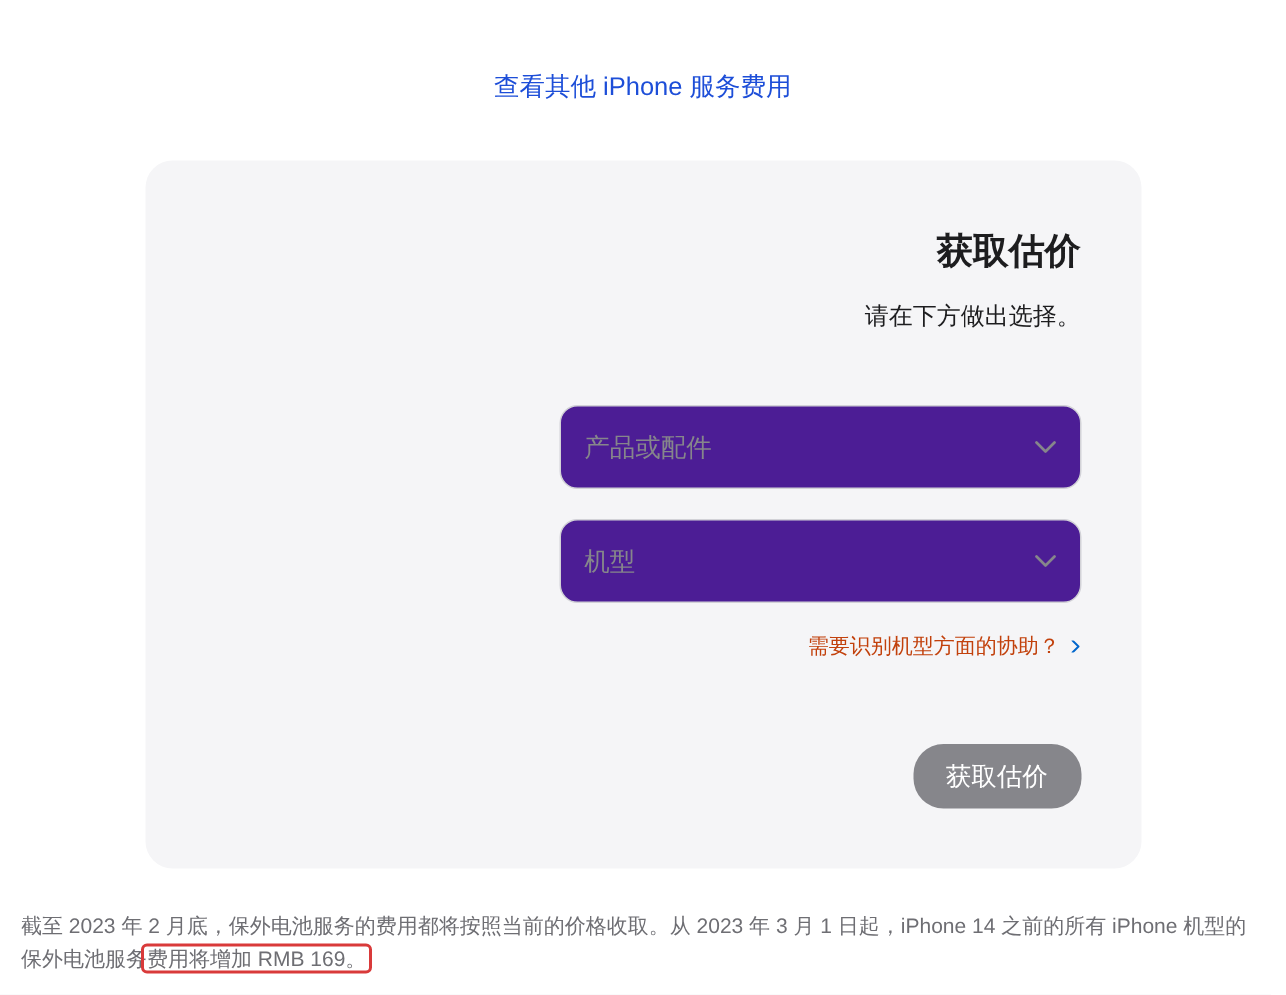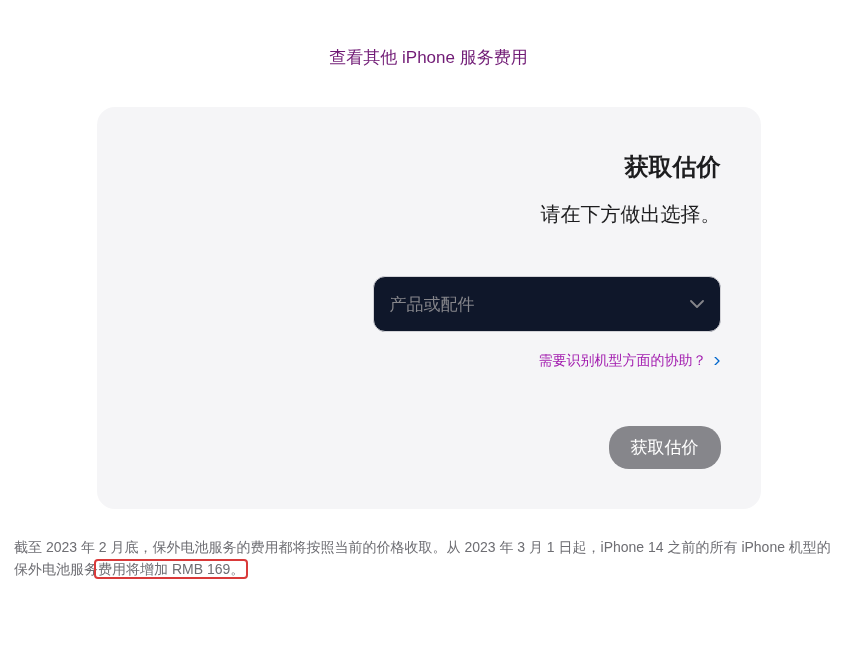--- a/index.html
+++ b/index.html
@@ -1,28 +1,28 @@
 <!DOCTYPE html>
 <html><head>
   <meta charset="utf-8">
   <style>
     * { margin:0; padding:0; box-sizing:border-box; }
     body { font-family:-apple-system,BlinkMacSystemFont,"SF Pro Text","Helvetica Neue",Arial,"PingFang SC","Hiragino Sans GB","Microsoft YaHei",sans-serif; background:#fff; width:857px; height:663px; color:#1d1d1f; }
     .wrap { display:flex; flex-direction:column; align-items:center; }
-    .top-link { color:#701a75; font-size:17px; margin-top:46px; cursor:pointer; }
+    .top-link { color:#1d4ed8; font-size:17px; margin-top:46px; cursor:pointer; }
     .card { width:664px; background:#f5f5f7; border-radius:18px; margin-top:38px; padding:44px 40px 40px; display:flex; flex-direction:column; align-items:flex-end; }
     .card-title { font-size:24px; font-weight:600; color:#1d1d1f; }
-    .card-sub { font-size:20px; color:#1d1d1f; margin-top:18px; }
-    .sel { width:348px; height:56px; background:#0f172a; border:1px solid #d2d2d7; border-radius:12px; display:flex; align-items:center; justify-content:space-between; padding:0 16px; cursor:pointer; }
+    .card-sub { font-size:16px; color:#1d1d1f; margin-top:18px; }
+    .sel { width:348px; height:56px; background:#4c1d95; border:1px solid #d2d2d7; border-radius:12px; display:flex; align-items:center; justify-content:space-between; padding:0 16px; cursor:pointer; }
     .sel1 { margin-top:48px; }
     .sel2 { margin-top:20px; }
     .sel-ph { color:#86868b; font-size:17px; }
     .chev { width:14px; height:14px; flex-shrink:0; }
     .chev svg { width:14px; height:14px; display:block; }
-    .help { color:#a21caf; font-size:14px; margin-top:20px; display:flex; align-items:center; cursor:pointer; }
+    .help { color:#c2410c; font-size:14px; margin-top:20px; display:flex; align-items:center; cursor:pointer; }
     .help-chev { margin-left:6px; width:8px; height:8px; }
     .help-chev svg { width:8px; height:8px; display:block; }
     .btn { margin-top:56px; padding:10px 22px; border-radius:20px; background:#86868b; color:#fff; font-size:17px; border:none; cursor:not-allowed; }
     .footer { width:830px; margin:28px auto 0 14px; font-size:14px; color:#6e6e73; line-height:1.55; }
     .footer p { margin-bottom:8px; }
     .mark { position:relative; }
     .mark::after { content:""; position:absolute; left:-4px; right:-4px; top:-2px; bottom:-2px; border:2px solid #d93a3a; border-radius:4px; pointer-events:none; }
   </style>
 </head>
 <body>
@@ -36,20 +36,28 @@
 
     <div class="sel sel1">
       <span class="sel-ph">产品或配件</span>
       <span class="chev">
         <svg viewBox="0 0 14 14">
             <path d="M1 4l6 6 6-6" fill="none" stroke="#86868b" stroke-width="1.8" stroke-linecap="round" stroke-linejoin="round"></path>
           </svg>
       </span>
     </div>
 
+    <div class="sel sel2">
+      <span class="sel-ph">机型</span>
+      <span class="chev">
+        <svg viewBox="0 0 14 14">
+            <path d="M1 4l6 6 6-6" fill="none" stroke="#86868b" stroke-width="1.8" stroke-linecap="round" stroke-linejoin="round"></path>
+          </svg>
+      </span>
+    </div>
 
     <div class="help">
       <span>需要识别机型方面的协助？</span>
       <span class="help-chev">
         <svg viewBox="0 0 8 8">
             <path d="M2 0l4 4-4 4" fill="none" stroke="#06c" stroke-width="1.3" stroke-linecap="round" stroke-linejoin="round"></path>
           </svg>
       </span>
     </div>
 

